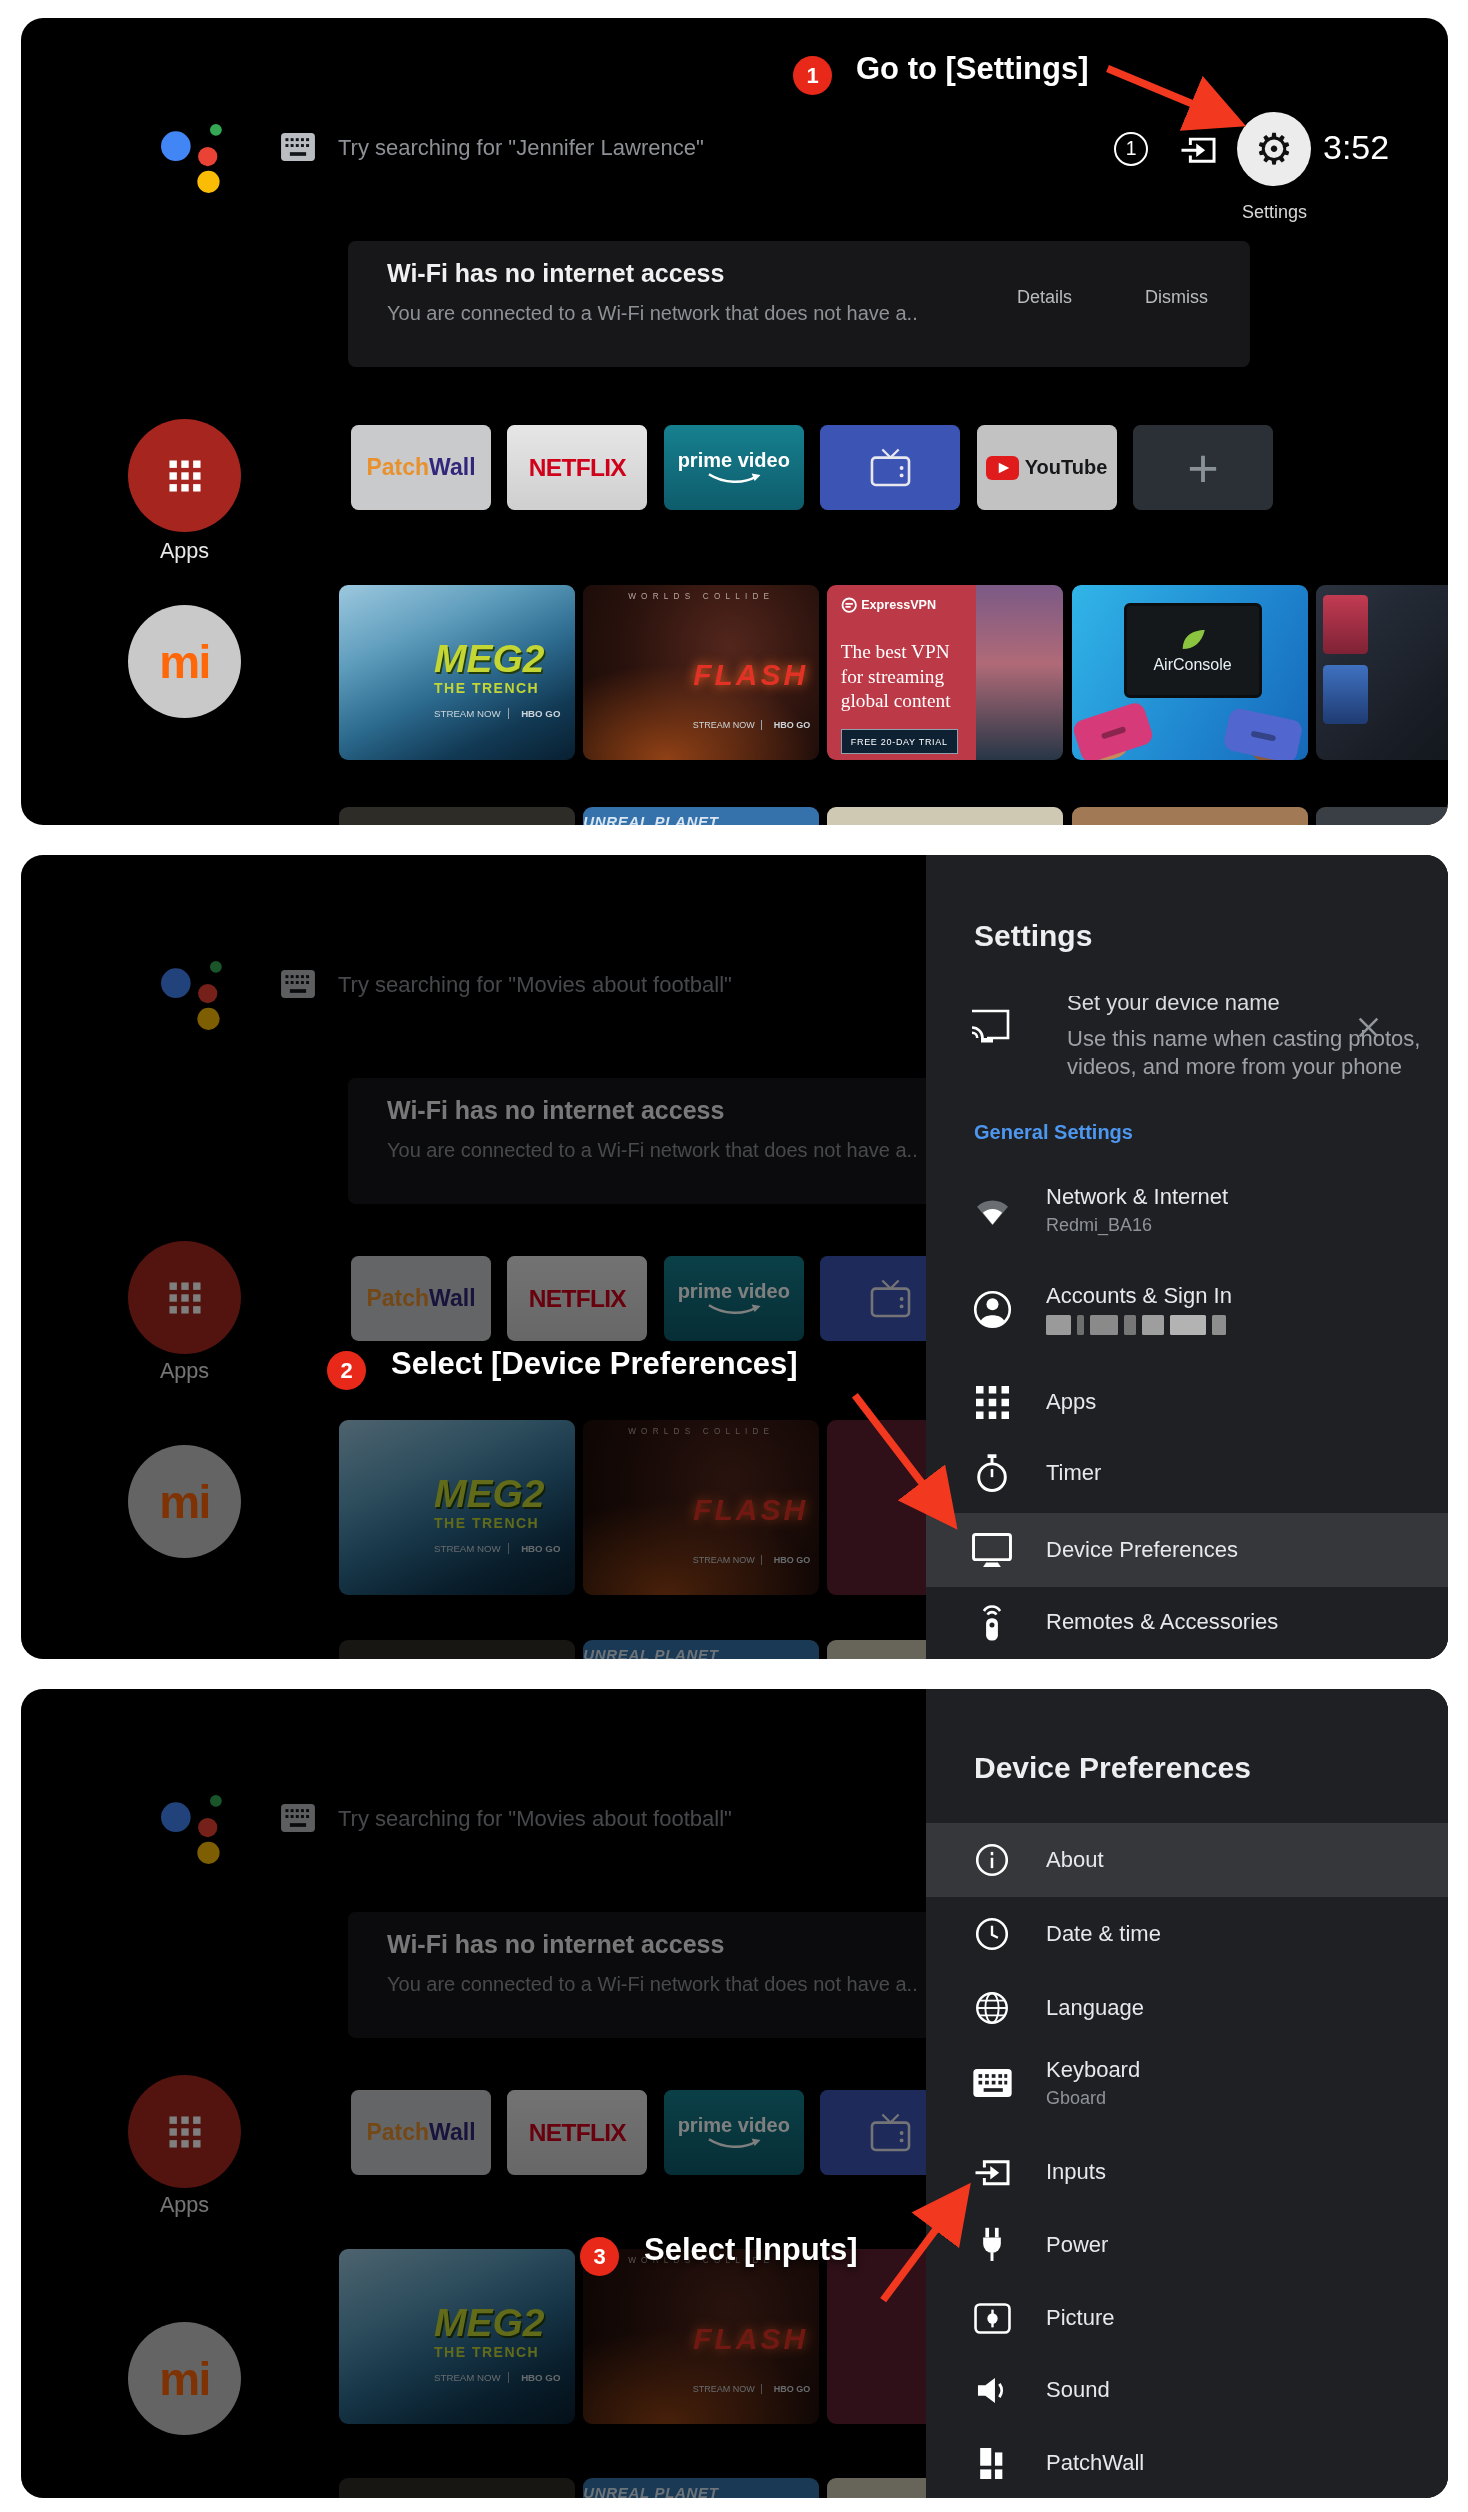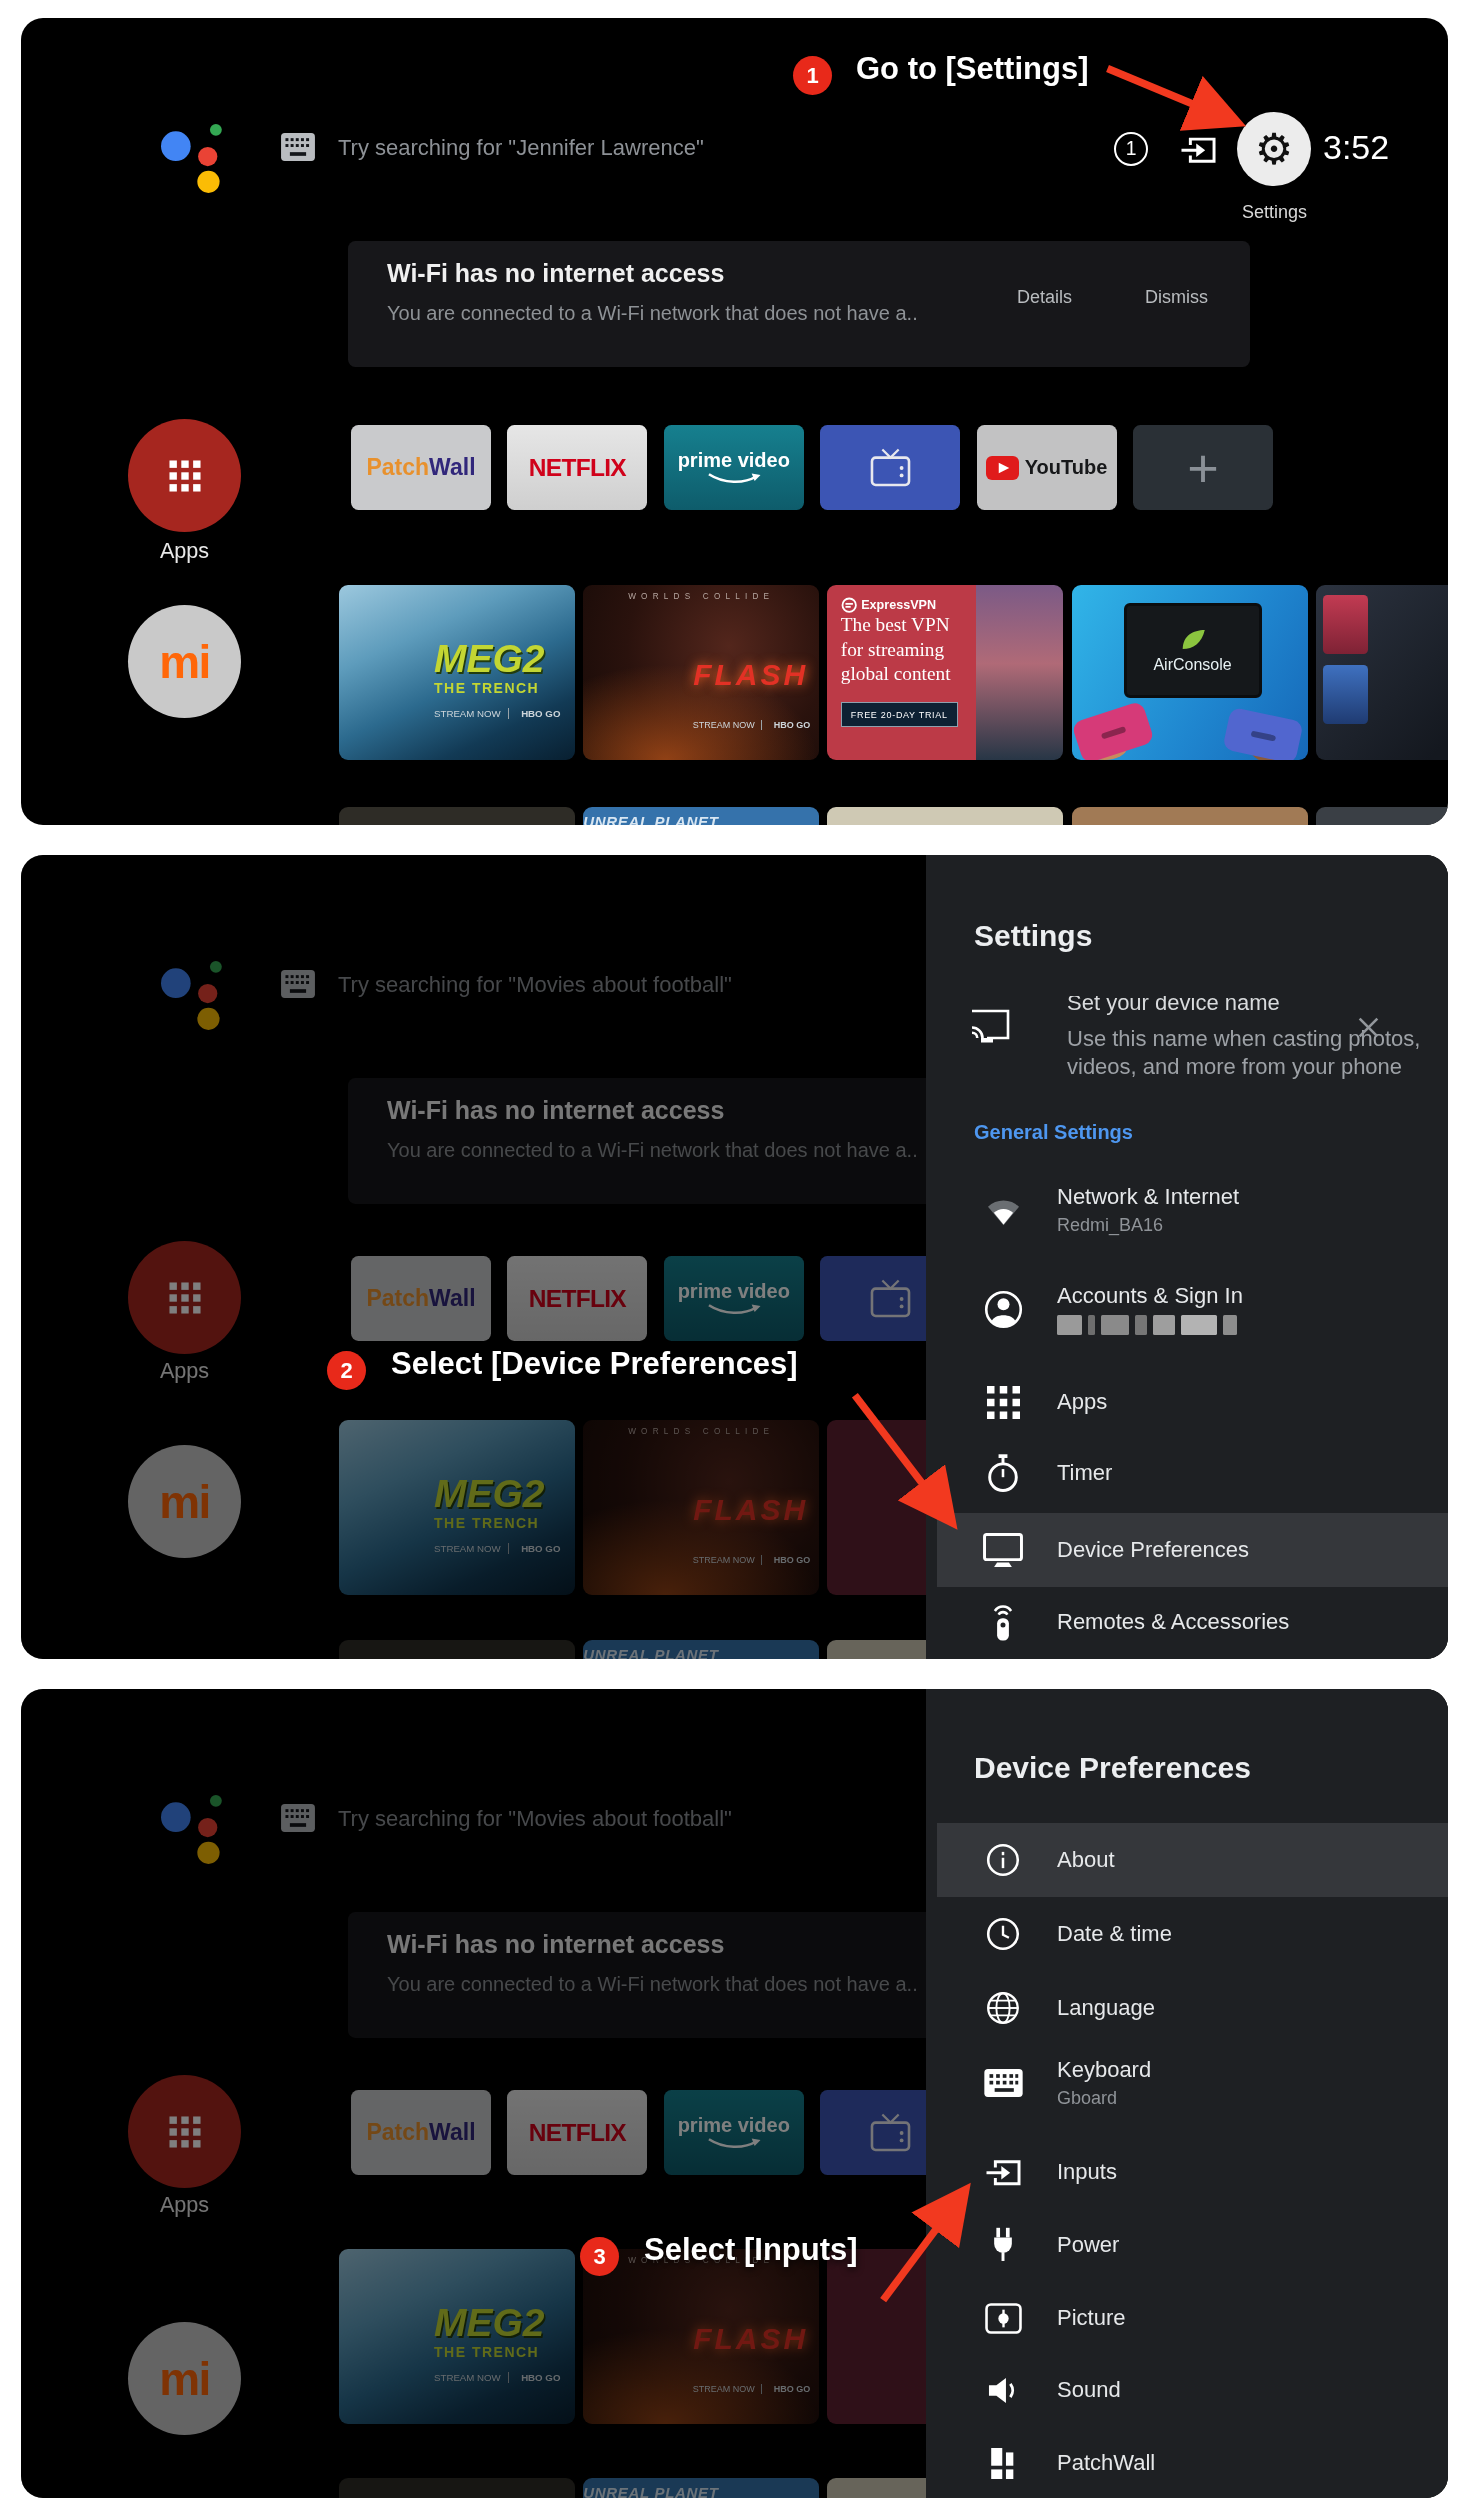--- a/index.html
+++ b/index.html
@@ -52,21 +52,21 @@
   .brand{font-weight:800;border-left:1.5px solid #9aa4aa;padding-left:12px}
   .t-flash{background:radial-gradient(circle at 62% 35%,#53261c 0%,#2a120d 55%,#160a07 100%)}
   .flglow{position:absolute;left:0;bottom:0;width:100%;height:55%;background:radial-gradient(ellipse at 35% 100%,rgba(217,98,28,.6),rgba(0,0,0,0) 70%)}
   .fltop{position:absolute;top:7.4px;width:100%;text-align:center;font-size:8.2px;letter-spacing:5.2px;color:#b5a59f}
   .fltitle{position:absolute;left:110px;top:73px;font-size:30px;font-weight:900;font-style:italic;color:#e23125;text-shadow:0 0 12px #ff6a2a;letter-spacing:3px}
   .fltag{position:absolute;right:9px;bottom:30px;font-size:9px;color:#cdd5da;display:flex;gap:6px}
   .t-vpn{display:flex}
   .vpnleft{width:149px;height:100%;background:#bc3a47;box-sizing:border-box;padding:12px 0 0 13.4px;flex:none}
   .vpnright{flex:1;background:linear-gradient(180deg,#7b5a86 0%,#b06a77 45%,#273646 100%)}
   .vpnlogo{display:flex;align-items:center;gap:4px;color:#fff;font-size:12.6px;font-weight:600}
-  .vpnhead{font-family:"Liberation Serif",serif;color:#fff;font-size:19.3px;line-height:24.5px;margin-top:0}
+  .vpnhead{font-family:"Liberation Serif",serif;color:#fff;font-size:19.3px;line-height:24.5px;margin-top:27px}
   .vpnbtn{display:inline-block;margin-top:15px;background:#0e2133;border:0.7px solid #8fa0ae;color:#fff;font-size:9px;letter-spacing:0.7px;padding:6.7px 9px}
   .t-air{background:linear-gradient(120deg,#31b5e8 0%,#1f86cf 60%,#1668b8 100%)}
   .airtv{position:absolute;left:52px;top:18px;width:132px;height:89px;background:#15181b;border:3px solid #0b0d0f;border-radius:6px;display:flex;flex-direction:column;align-items:center;justify-content:center;gap:4.5px}
   .airlab{color:#e8f2f4;font-size:16px}
   .pad{position:absolute;width:74px;height:43px;border-radius:10.4px}
   .pad1{left:4.5px;bottom:6px;background:#d63a78;transform:rotate(-18deg)}
   .pad2{right:7.4px;bottom:3px;background:#5166cf;transform:rotate(12deg)}
   .padbtn{position:absolute;width:25px;height:6px;background:rgba(0,0,0,.35);left:24.5px;top:18.6px;border-radius:3px}
   .hand{position:absolute;width:45px;height:25px;border-radius:50%;background:#c78a5e}
   .t-part{background:linear-gradient(135deg,#2c3340,#14181f 70%)}
@@ -77,21 +77,21 @@
   .sv1{background:#2e2c26}
   .sv2{background:#3572ab}
   .sv3{background:#cfc9b4}
   .sv4{background:#a17a55}
   .sv5{background:#3a3f45}
   .unreal{font-size:15px;font-weight:900;font-style:italic;color:#d8e6f2;letter-spacing:0.7px;padding-top:6px;white-space:nowrap}
   
   .sidebar{position:absolute;top:0;bottom:0;left:905px;width:523px;background:#1e2023;z-index:6}
   .sb-title{position:absolute;left:48px;color:#eceef0;font-size:30px;font-weight:700}
   .slist{position:absolute;top:141px;left:0;right:0;bottom:0;overflow:hidden}
-  .mrow{position:absolute;left:11px;width:100%;height:74px;display:flex;align-items:center;padding-left:42px;box-sizing:border-box;gap:30px}
+  .mrow{position:absolute;left:0;width:100%;height:74px;display:flex;align-items:center;padding-left:42px;box-sizing:border-box;gap:30px}
   .mrow.hl{background:#35373b}
   .micon{width:48px;display:flex;justify-content:center;flex:none}
   .mlabel{color:#e6e8ea;font-size:22px}
   .msub{color:#8f9398;font-size:18px;margin-top:4.5px}
   .section{position:absolute;left:48px;color:#4e97f0;font-size:20px;font-weight:700}
   .dtitle{position:absolute;left:141px;color:#d9dbdd;font-size:22px}
   .dsub{position:absolute;left:141px;color:#9da1a6;font-size:22px}
   .dx{position:absolute;left:430px;top:19.3px}
   .rblocks{display:flex;gap:6px;align-items:center;margin-top:6px}
   .rblocks span{height:19.3px;border-radius:1.5px;display:block}

